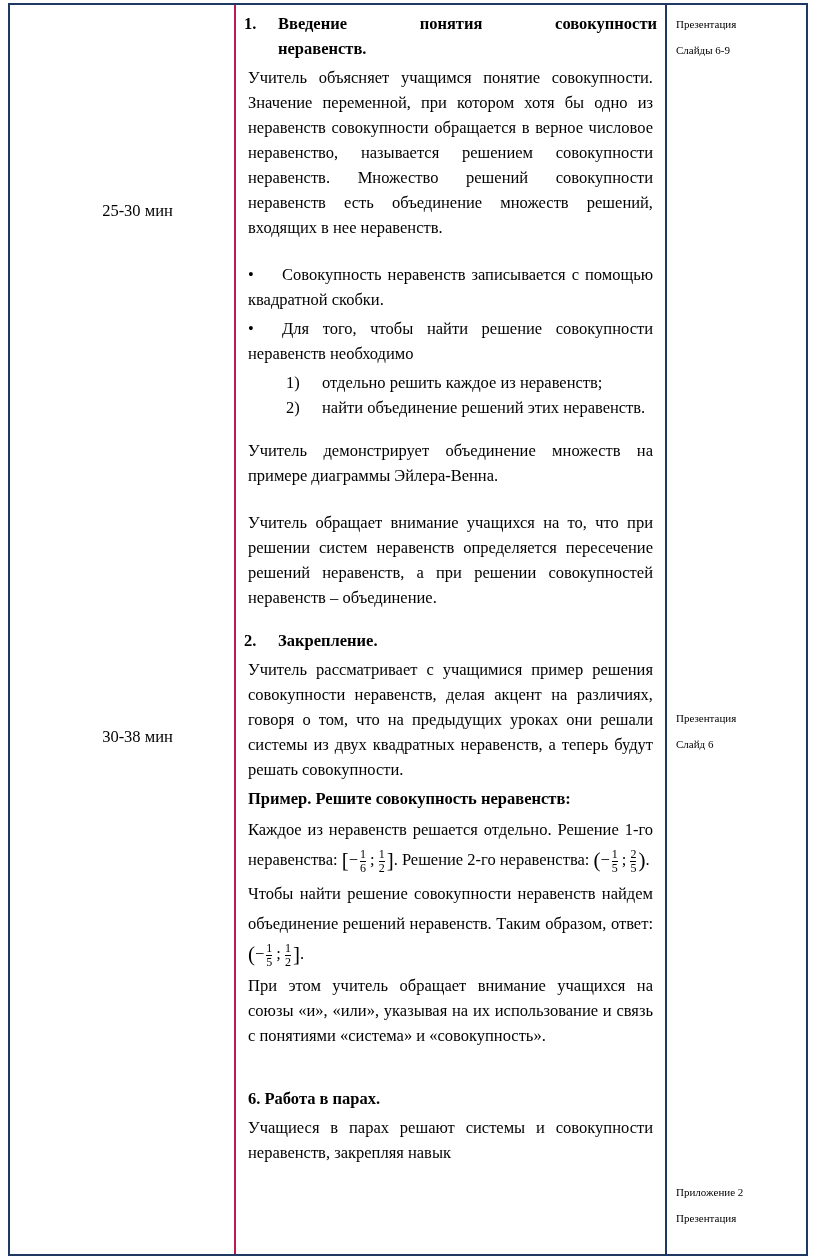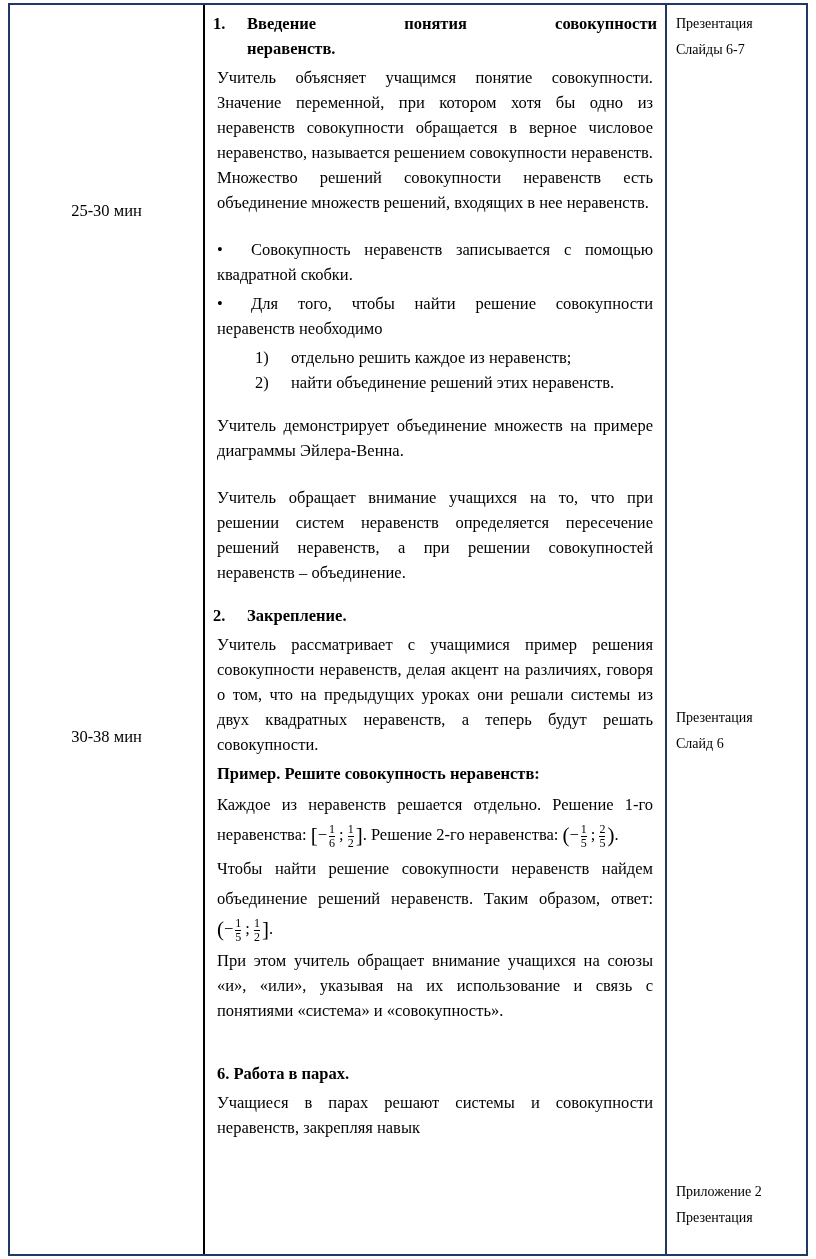--- a/index.html
+++ b/index.html
@@ -19,22 +19,23 @@
     top: 3px;
     width: 800px;
     height: 1253px;
     border: 2.5px solid #1f3864;
     background: #ffffff;
     display: flex;
     overflow: hidden;
   }
   .col-time {
     flex: 0 0 195px;
-    border-right: 2px solid #000000;
+    border-right: 2px solid #be185d;
     position: relative;
+    margin-left: 31px;
   }
   .time-label {
     position: absolute;
     left: 0;
     width: 100%;
     text-align: center;
     font-size: 16.5px;
   }
   .t1 { top: 196px; }
   .t2 { top: 722px; }
@@ -42,21 +43,21 @@
     flex: 1 1 auto;
     border-right: 2px solid #1f3864;
     padding: 6px 8px 0 8px;
     font-size: 16.5px;
     line-height: 25px;
     overflow: hidden;
   }
   .col-res {
     flex: 0 0 139px;
     position: relative;
-    font-size: 14px;
+    font-size: 11px;
     line-height: 26px;
   }
   .res-block { position: absolute; left: 9px; right: 3px; }
   .r1 { top: 6px; }
   .r2 { top: 700px; }
   .r3 { top: 1174px; }
 
   p { margin: 4px; text-align: justify; }
   .bold { font-weight: bold; }
   .sp { height: 14px; }
@@ -185,21 +186,21 @@
       <div class="sp-lg"></div>
 
       <p class="bold">6. Работа в парах.</p>
       <p>Учащиеся в парах решают системы и совокупности неравенств, закрепляя навык</p>
 
     </div>
 
     <div class="col-res">
       <div class="res-block r1">
         <div>Презентация</div>
-        <div>Слайды 6-7</div>
+        <div>Слайды 6-9</div>
       </div>
       <div class="res-block r2">
         <div>Презентация</div>
         <div>Слайд 6</div>
       </div>
       <div class="res-block r3">
         <div>Приложение 2</div>
         <div>Презентация</div>
       </div>
     </div>

